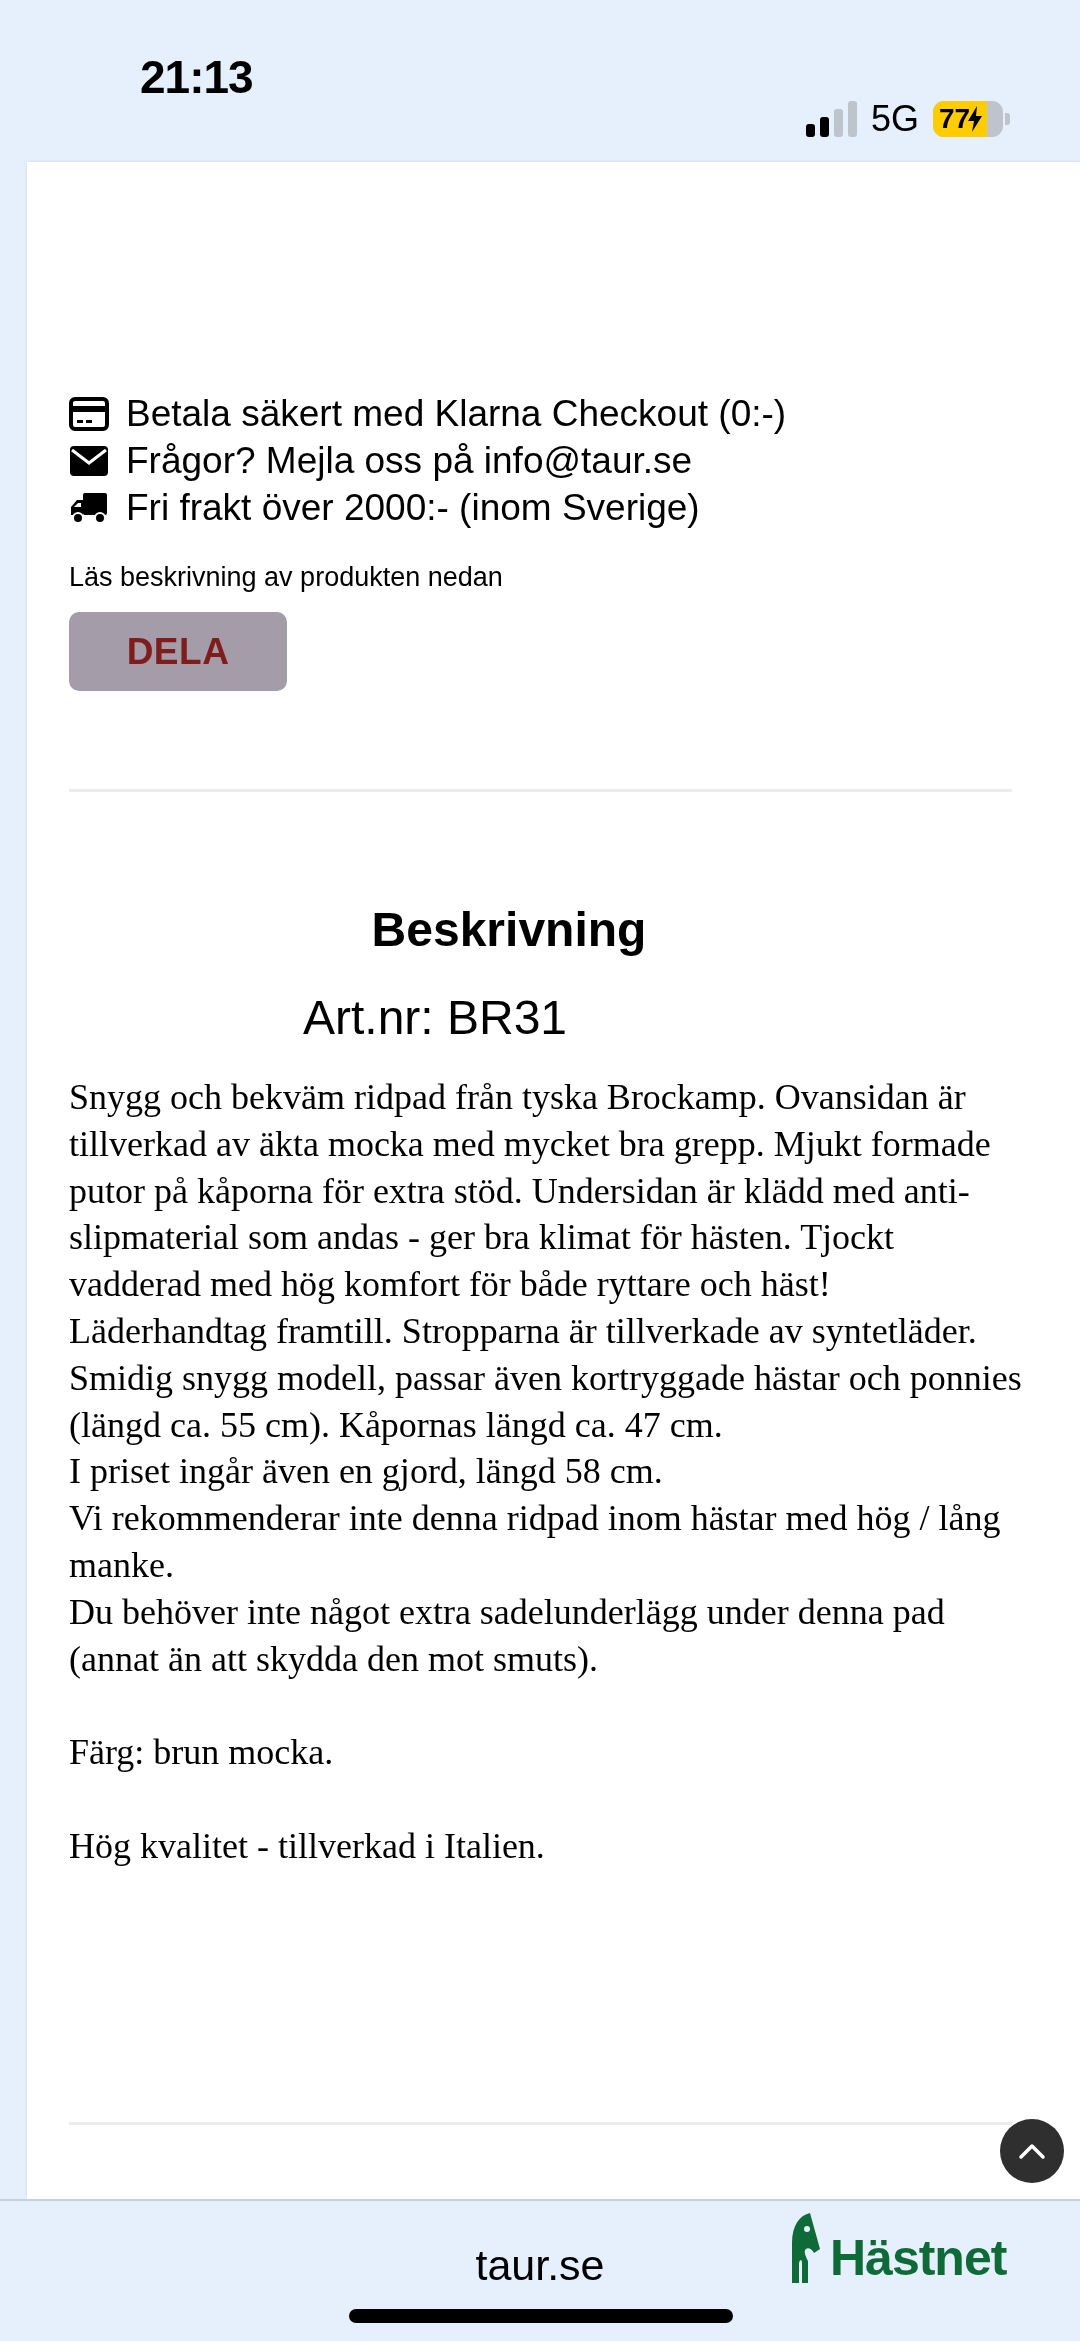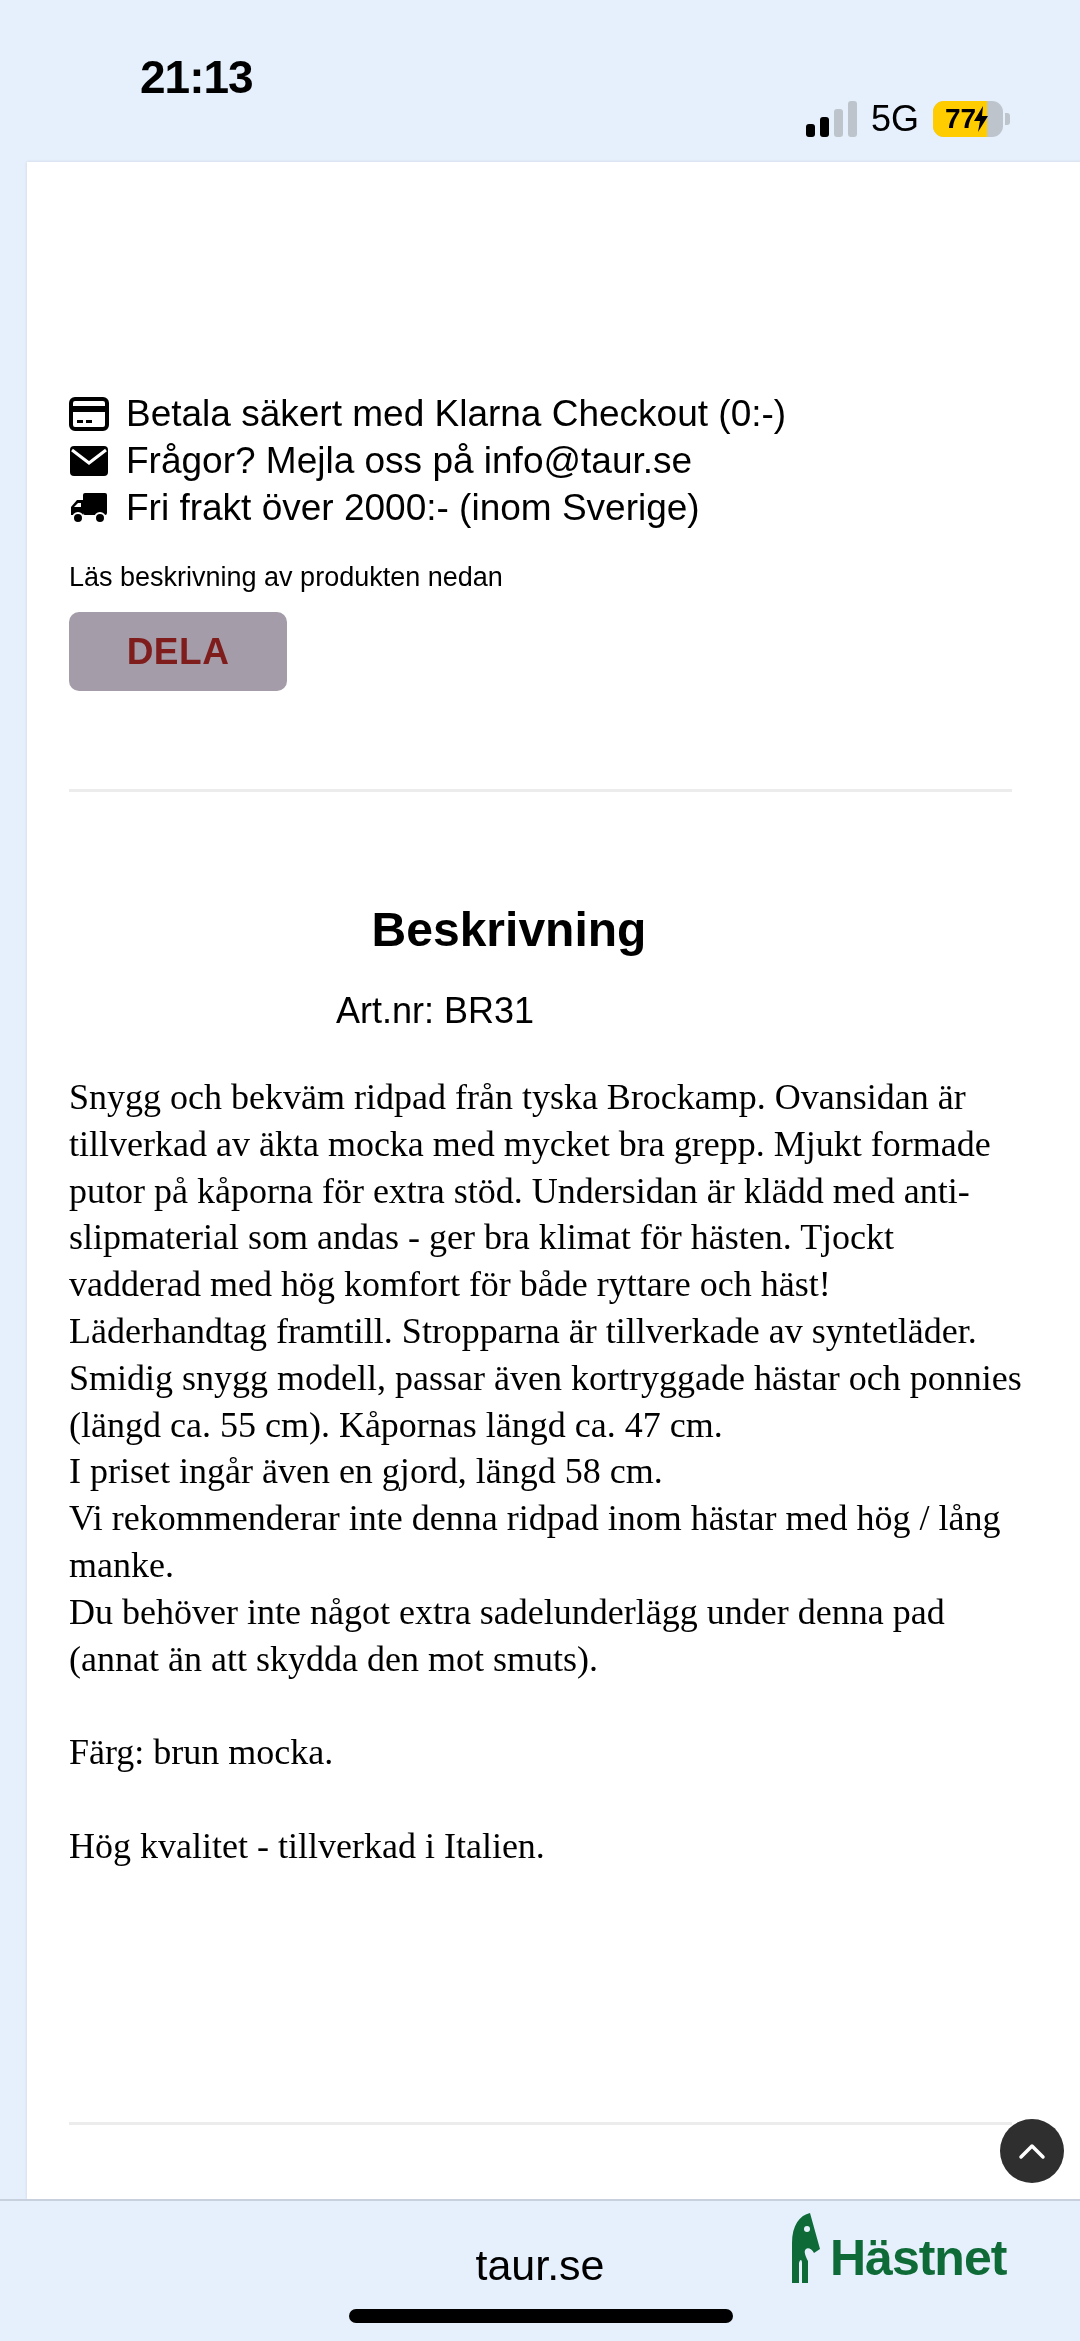--- a/index.html
+++ b/index.html
@@ -12,41 +12,41 @@
   
   .status-bar { position:absolute; left:0; top:0; width:1080px; height:162px; }
   .time { position:absolute; left:140px; top:50px; font-size:46px; font-weight:bold; letter-spacing:-1px; }
   .status-right { position:absolute; right:70px; top:58px; display:flex; align-items:center; gap:14px;margin-top:40px; }
   .signal { display:flex; align-items:flex-end; gap:5px; height:36px; }
   .signal span { display:block; width:9px; border-radius:3px; background:#bdc4cc; }
   .signal span.on { background:#000; }
   .net { font-size:36px; }
   .battery { position:relative; width:70px; height:36px; border-radius:11px; background:#bdc4cc; overflow:hidden; display:flex; align-items:center; }
   .battery .fill { position:absolute; left:0; top:0; bottom:0; width:77%; background:#ffcc00; }
-  .battery .lvl { position:relative; font-size:28px; font-weight:bold; padding-left:12px; }
+  .battery .lvl { position:relative; font-size:28px; font-weight:bold; padding-left:6px; }
   .battery-nub { width:5px; height:12px; background:#bdc4cc; border-radius:0 3px 3px 0; margin-left:-12px; }
 
   
   .card {
     position:absolute; left:27px; top:162px; width:1026px; height:2037px;
     background:#fff; box-shadow:0 0 3px rgba(0,0,0,0.12);padding-left:36px;
   }
   .info-list { position:absolute; left:42px; top:228px; }
   .info-row { display:flex; align-items:center; height:47px; font-size:37px; }
   .info-row .ic { width:40px; height:36px; margin-right:17px; display:flex; align-items:center; justify-content:center; }
   .note { position:absolute; left:42px; top:400px; font-size:27px; }
   .share-btn {
     position:absolute; left:42px; top:450px; width:218px; height:79px;
     background:#a49ca9; border-radius:10px; border:none;
     display:flex; align-items:center; justify-content:center;
     font-size:37px; font-weight:bold; color:#7f1d1d; letter-spacing:0.5px;
   }
   .divider { position:absolute; left:42px; width:943px; height:3px; background:#ececec; }
   .desc-title { position:absolute; left:0; width:964px; top:740px; text-align:center; font-size:48px; font-weight:bold; }
-  .art-nr { position:absolute; left:0; width:816px; top:828px; text-align:center; font-size:36px; }
+  .art-nr { position:absolute; left:0; width:816px; top:828px; text-align:center; font-size:48px; }
   .desc-body { position:absolute; left:42px; top:912px; width:960px; font-size:36px; line-height:46.8px;font-family:Liberation Serif, serif; }
   .desc-body p { margin:0; }
   .desc-body .gap { height:46.8px; }
 
   .scroll-top {
     position:absolute; left:1000px; top:2119px; width:64px; height:64px; border-radius:50%;
     background:#2f2f2f; display:flex; align-items:center; justify-content:center; border:none;
   }
 
   

